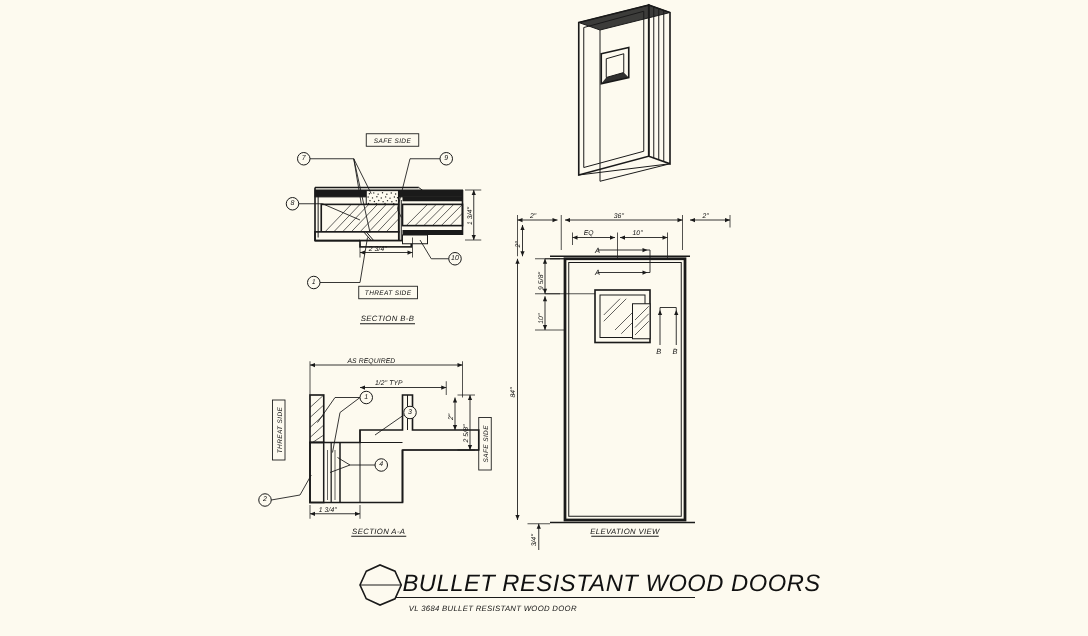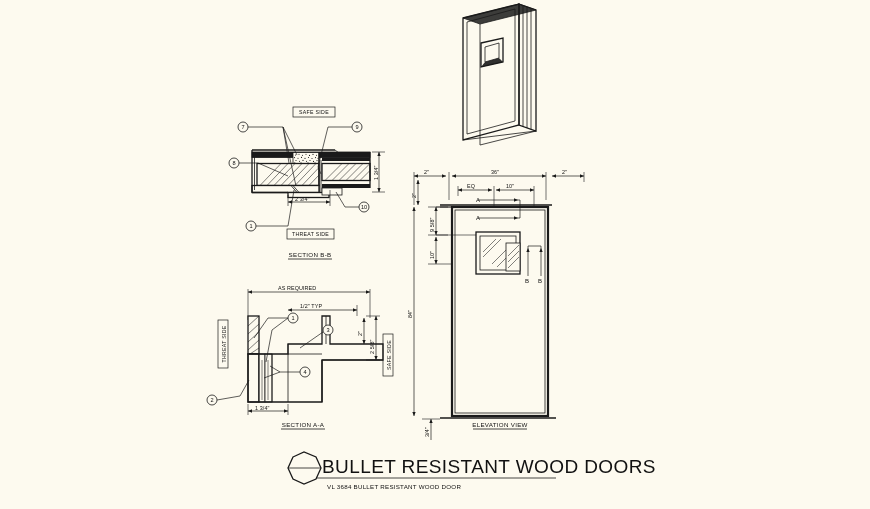--- a/index.html
+++ b/index.html
@@ -3,21 +3,21 @@
 <meta charset="utf-8">
 <style>
   html,body{margin:0;padding:0;}
   body{
     width:870px;height:509px;
     background:#fdfaef;
     font-family:"Liberation Sans", sans-serif;
     overflow:hidden;
     position:relative;
   }
-  #sheet{position:absolute;inset:0;}
+  #sheet{position:absolute;inset:0;font-style:italic;}
   svg{display:block;}
   .ln{stroke:#1a1a1a;fill:none;}
   .thin{stroke-width:.8;}
   .med{stroke-width:1.3;}
   .thick{stroke-width:2.2;}
   .dimline{stroke:#1a1a1a;stroke-width:.7;fill:none;}
   .extline{stroke:#1a1a1a;stroke-width:.6;fill:none;}
   .leader{stroke:#1a1a1a;stroke-width:.7;fill:none;}
   .fillblk{fill:#1a1a1a;stroke:none;}
   .fillwhite{fill:#fdfaef;}

